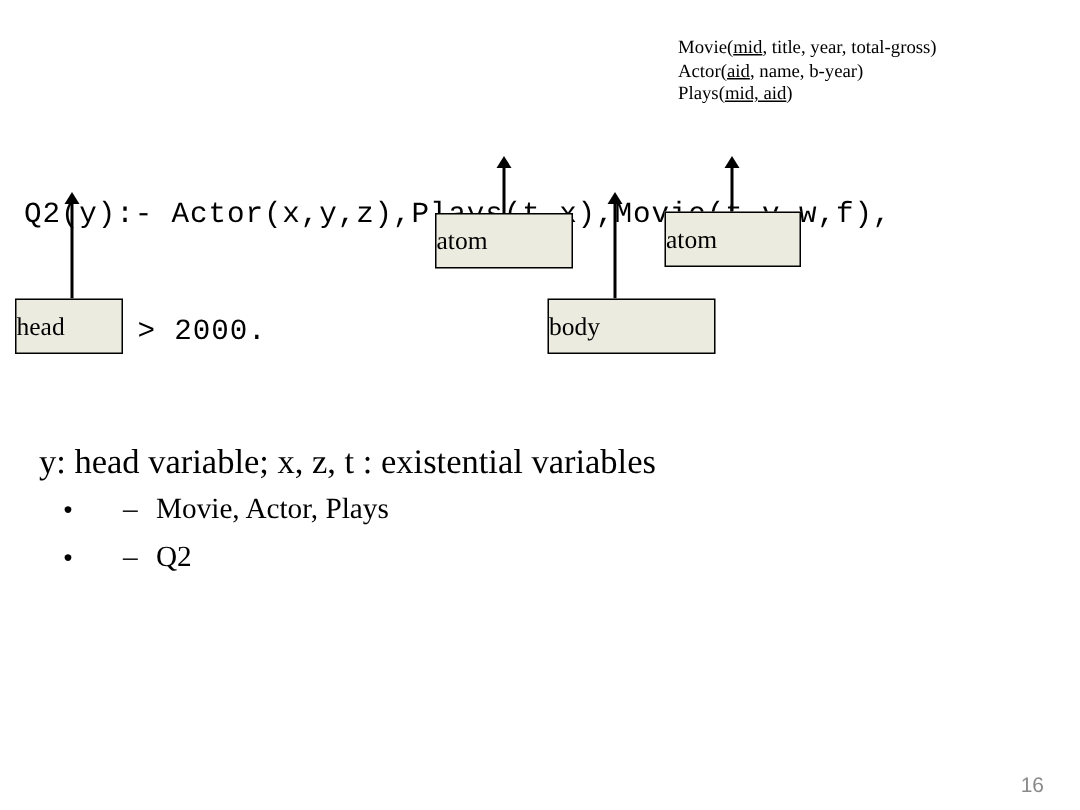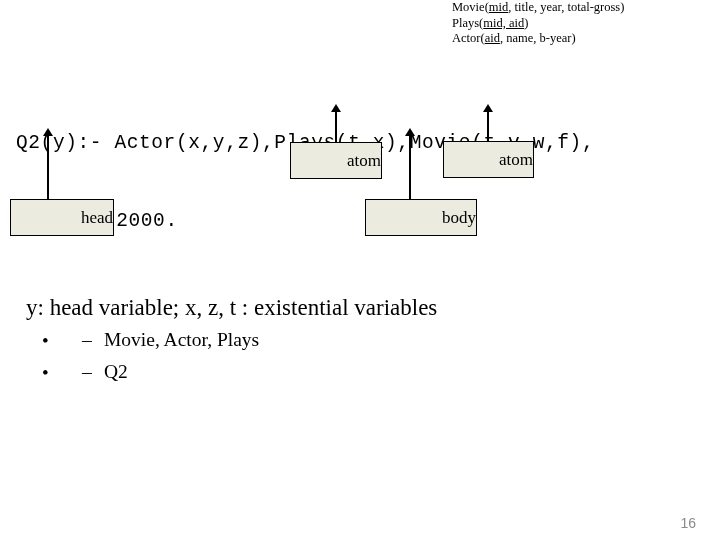--- a/index.html
+++ b/index.html
@@ -25,21 +25,21 @@
     font-size: 36px;
     line-height: 42px;
     color: #1b1b72;
     white-space: nowrap;
   }
 
   
   #schema {
     position: absolute;
     left: 452px;
-    top: 0;
+    top: 24px;
     font-family: "Liberation Serif", "DejaVu Serif", serif;
     font-size: 12.5px;
     line-height: 15.5px;
     color: #000000;
     white-space: nowrap;
   }
   #schema .srow { display: block; }
   #schema .key { text-decoration: underline; }
 
   
@@ -61,25 +61,25 @@
   .labelbox {
     position: absolute;
     box-sizing: border-box;
     background: #ECEBE0;
     border: 1.4px solid #000000;
     font-family: "Liberation Serif", "DejaVu Serif", serif;
     font-size: 17px;
     color: #000000;
     display: flex;
     align-items: center;
-    justify-content: flex-end;
+    justify-content: flex-start;
   }
   #box-atom-left  { left: 290px; top: 142px; width: 92px;  height: 37px; }
   #box-atom-right { left: 443px; top: 141px; width: 91px;  height: 37px; }
-  #box-head       { left: 10px;  top: 199px; width: 104px;  height: 37px; }
+  #box-head       { left: 10px;  top: 199px; width: 72px;  height: 37px; }
   #box-body       { left: 365px; top: 199px; width: 112px;  height: 37px; }
 
   
   .arrow {
     position: absolute;
     width: 13px;
   }
   .arrow .shaft {
     position: absolute;
     left: 6px;
@@ -164,22 +164,22 @@
   }
 </style>
 </head>
 <body>
 
 <div id="slide">
 
 
   <div id="schema">
     <span class="srow"><span>Movie</span><span>(</span><span class="key">mid</span><span>, title, year, total-gross)</span></span>
+    <span class="srow"><span>Actor</span><span>(</span><span class="key">aid</span><span>, name, b-year)</span></span>
     <span class="srow"><span>Plays</span><span>(</span><span class="key">mid, aid</span><span>)</span></span>
-    <span class="srow"><span>Actor</span><span>(</span><span class="key">aid</span><span>, name, b-year)</span></span>
   </div>
 
   <div id="rule">
     <span class="rline">Q2(y):- Actor(x,y,z),Plays(t,x),Movie(t,v,w,f),</span>
     <span class="rline rline2">f &gt; 2000.</span>
   </div>
 
   <div class="arrow" id="arrow-head">
     <div class="head"></div>
     <div class="shaft"></div>

